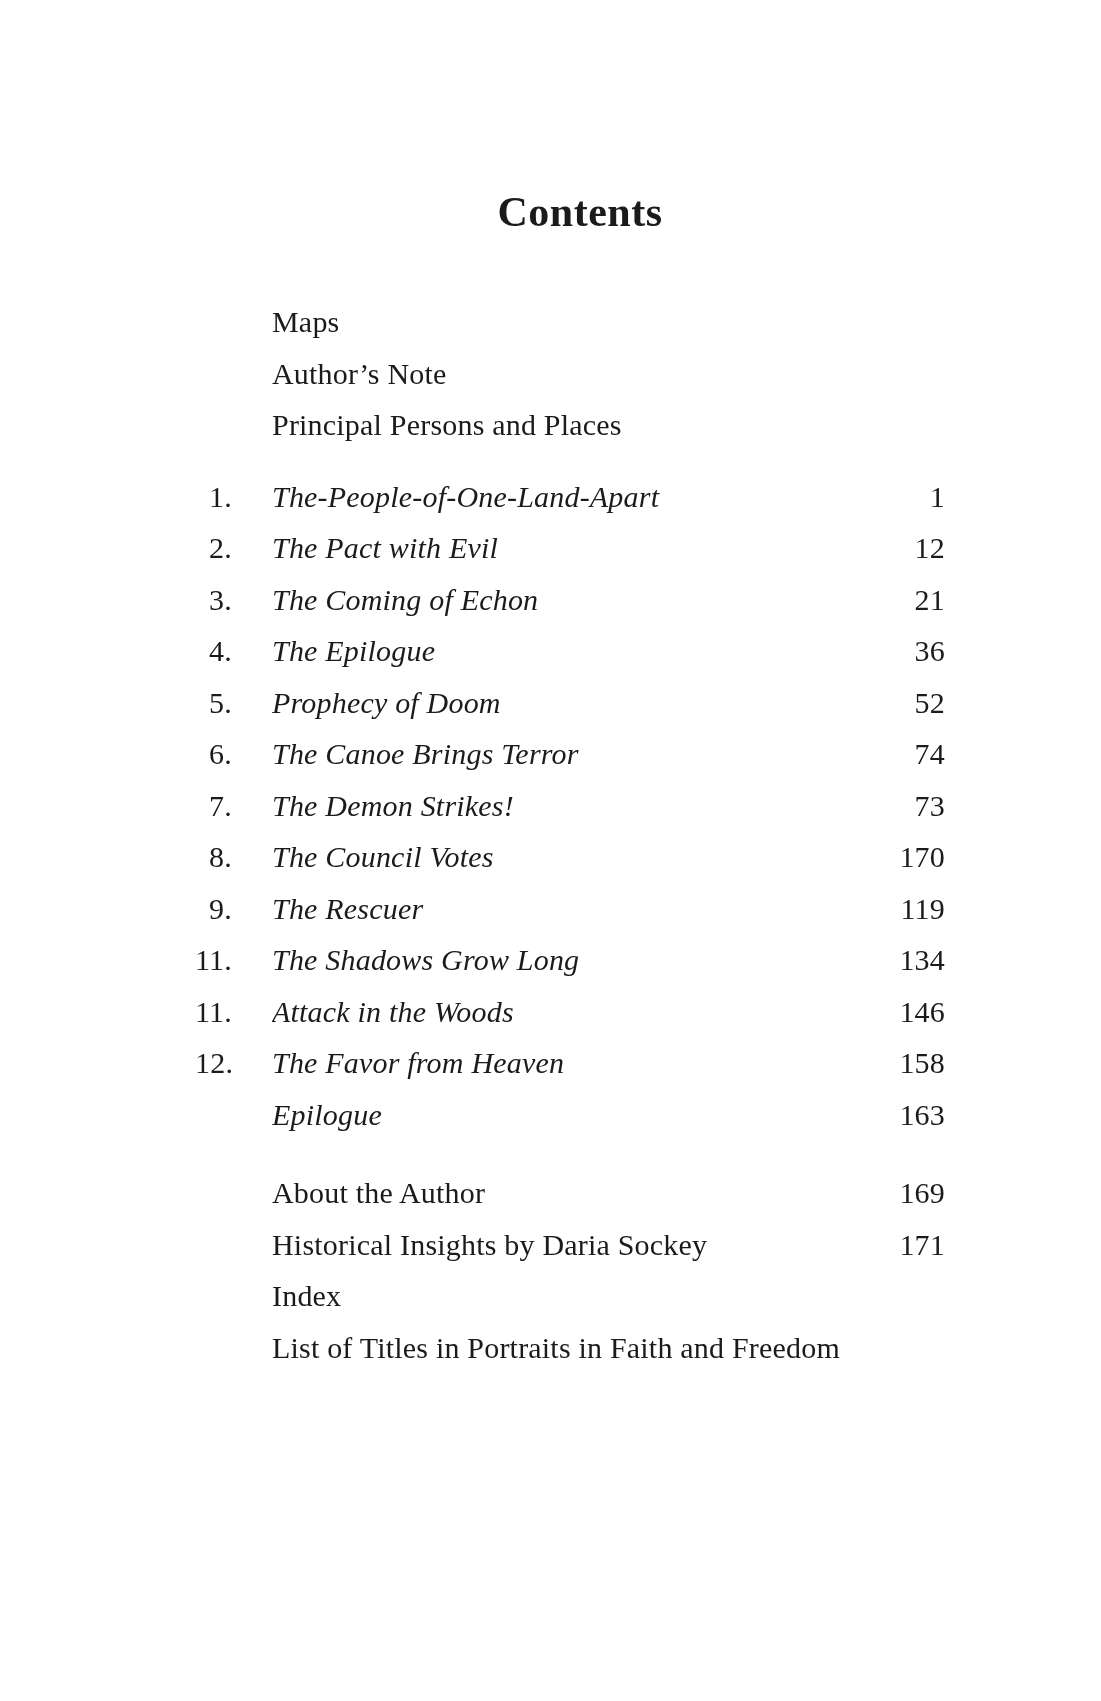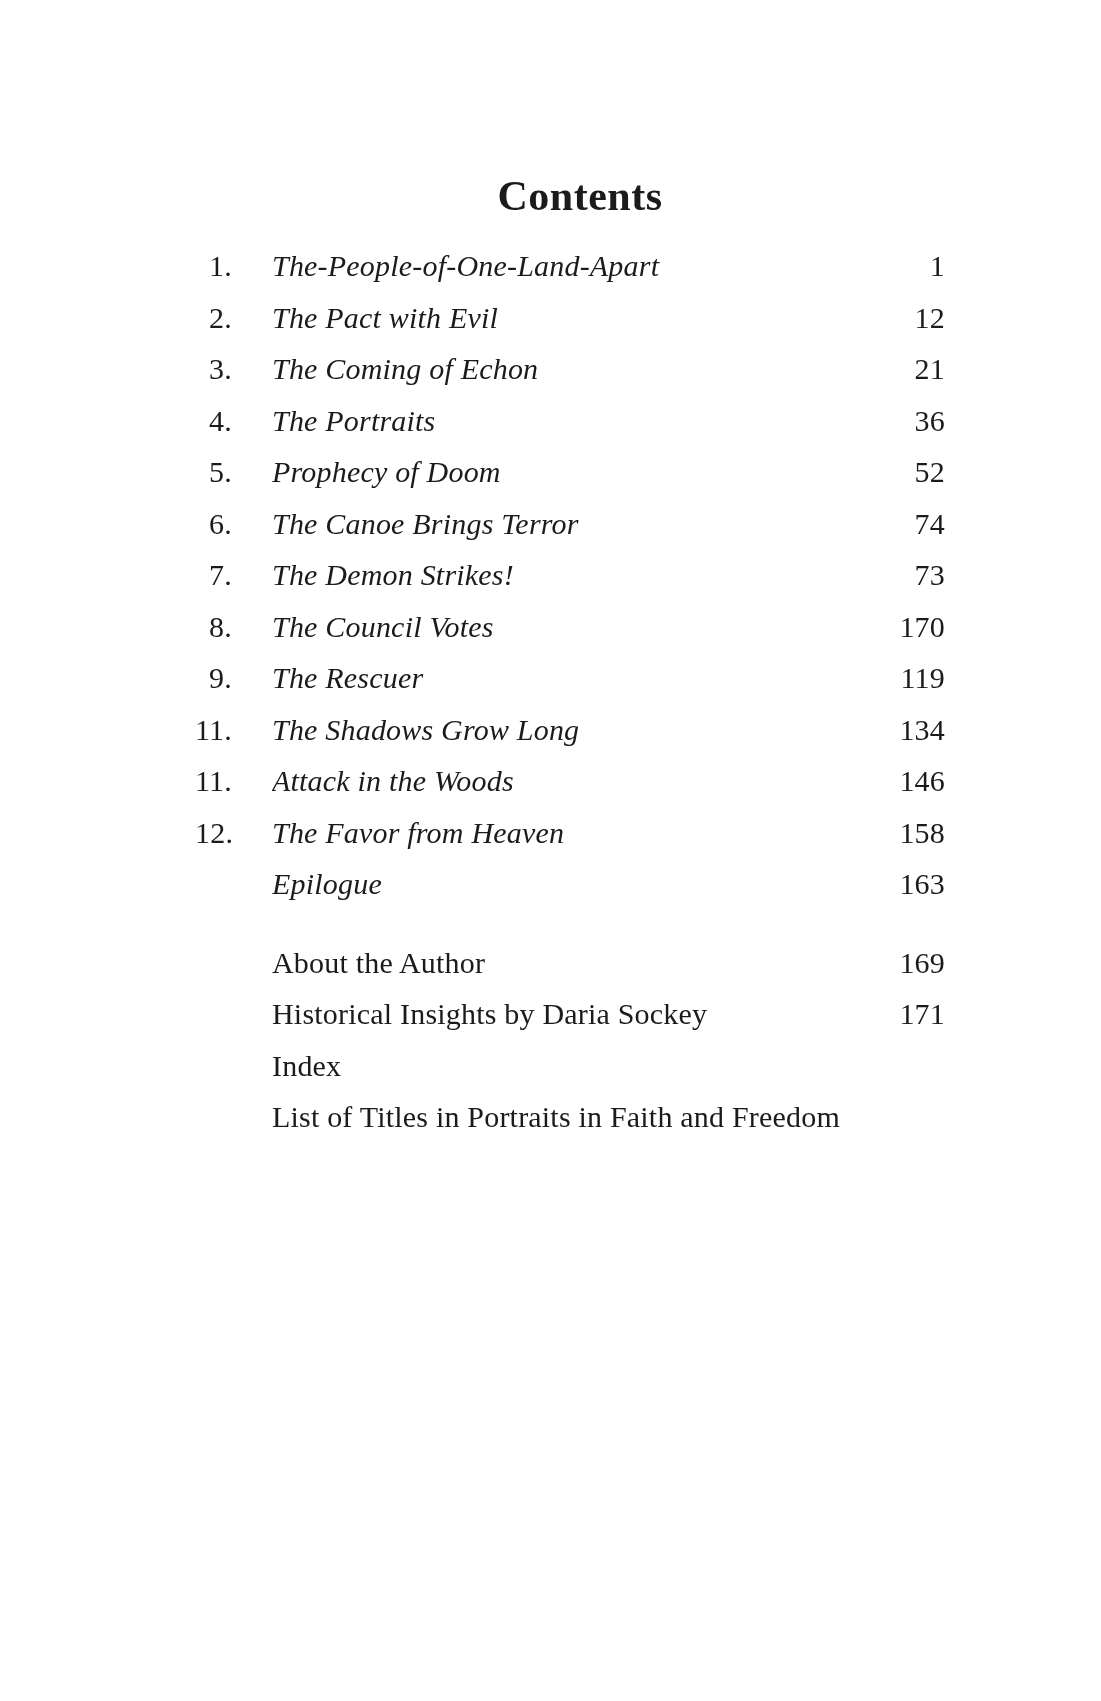--- a/index.html
+++ b/index.html
@@ -12,21 +12,21 @@
     width: 1101px;
     height: 1701px;
     background: #ffffff;
     font-family: "Liberation Serif", serif;
     color: #1b1b1b;
     overflow: hidden;
   }
   .toc {
     position: absolute;
     left: 195px;
-    top: 0;
+    top: 16px;
     width: 750px;
   }
   .toc-title {
     margin: 0;
     margin-top: 172px;
     text-align: center;
     font-size: 42px;
     font-weight: bold;
     line-height: 1.15;
     letter-spacing: 0.5px;
@@ -74,40 +74,51 @@
   }
 </style>
 </head>
 <body>
 
 <div class="page">
   <div class="toc">
 
     <h1 class="toc-title">Contents</h1>
 
+    <div class="front-matter">
+      <div class="row">
+        <span class="plain-label">Maps</span>
+      </div>
+      <div class="row">
+        <span class="plain-label">Author’s Note</span>
+      </div>
+      <div class="row">
+        <span class="plain-label">Principal Persons and Places</span>
+      </div>
+    </div>
 
     <div class="chapter-list">
       <div class="row">
         <span class="num">1.</span>
         <span class="chapter-title">The-People-of-One-Land-Apart</span>
         <span class="pg">1</span>
       </div>
       <div class="row">
         <span class="num">2.</span>
         <span class="chapter-title">The Pact with Evil</span>
         <span class="pg">12</span>
       </div>
       <div class="row">
         <span class="num">3.</span>
         <span class="chapter-title">The Coming of Echon</span>
         <span class="pg">21</span>
       </div>
       <div class="row">
         <span class="num">4.</span>
-        <span class="chapter-title">The Portraits</span>
+        <span class="chapter-title">The Epilogue</span>
         <span class="pg">36</span>
       </div>
       <div class="row">
         <span class="num">5.</span>
         <span class="chapter-title">Prophecy of Doom</span>
         <span class="pg">52</span>
       </div>
       <div class="row">
         <span class="num">6.</span>
         <span class="chapter-title">The Canoe Brings Terror</span>

